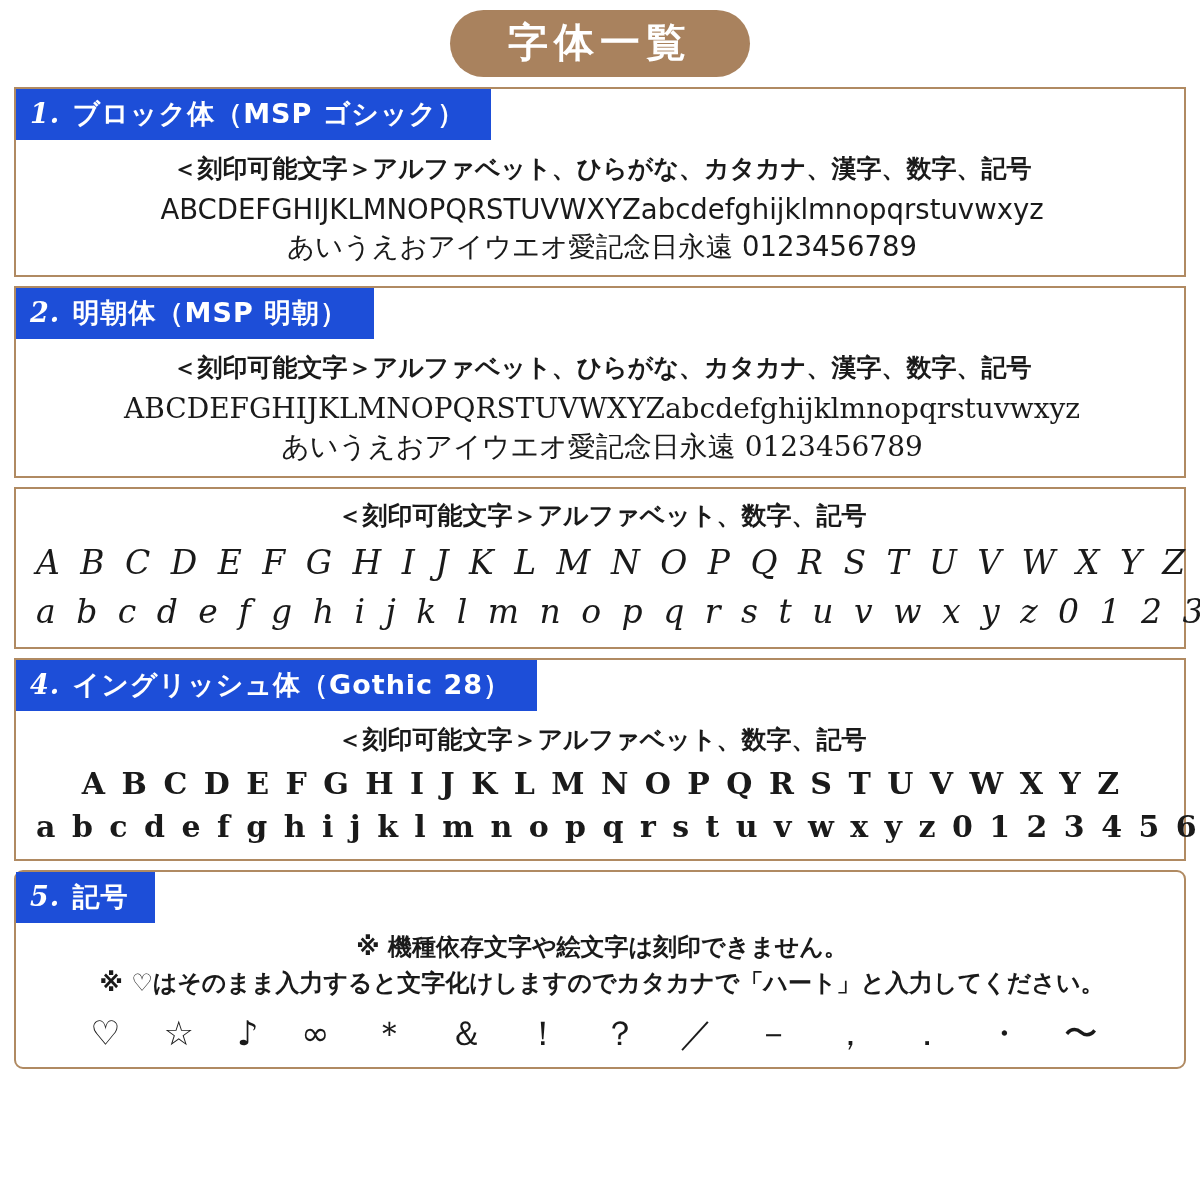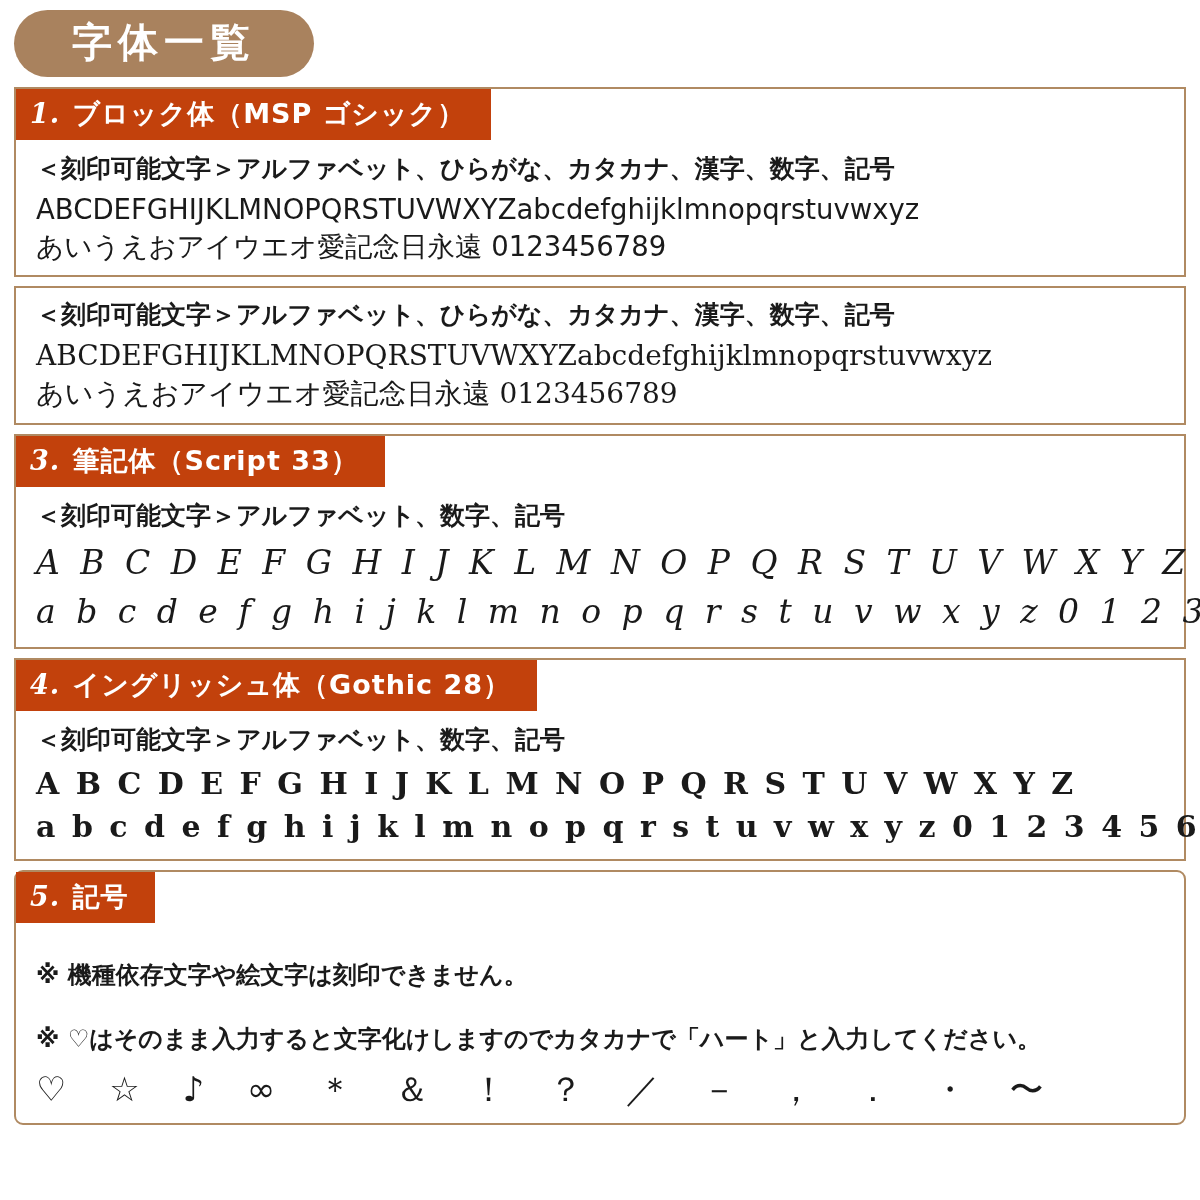--- a/index.html
+++ b/index.html
@@ -19,21 +19,21 @@
     width: 1200px;
     height: 1200px;
     box-sizing: border-box;
     padding: 10px 14px 8px 14px;
     position: relative;
   }
 
   
   .title-wrap {
     display: flex;
-    justify-content: flex-start;
+    justify-content: center;
     align-items: center;
     margin-bottom: 10px;
   }
   .title-pill {
     background: #a9825e;
     color: #ffffff;
     border-radius: 40px;
     padding: 10px 58px 13px 58px;
     font-size: 40px;
     letter-spacing: 6px;
@@ -46,38 +46,39 @@
   .section {
     border: 2px solid #b08a62;
     box-sizing: border-box;
     margin-bottom: 9px;
     padding: 0 0 10px 0;
     position: relative;
     background: #fff;
   }
   .sec-head {
     display: inline-block;
-    background: #c2410c;
+    background: #1d4ed8;
     color: #ffffff;
     font-size: 27px;
     font-weight: 700;
     padding: 7px 26px 8px 14px;
     margin: 0 0 2px 0;
     letter-spacing: 1px;
     white-space: nowrap;
     font-family: "DejaVu Sans", sans-serif;
   }
   .sec-head .num {
     font-style: italic;
     font-family: "DejaVu Serif", serif;
     font-weight: 700;
     padding-right: 2px;
   }
   .sec-body {
     padding: 4px 16px 0 20px;
+    text-align: center;
   }
   .avail {
     font-size: 25px;
     font-weight: 700;
     letter-spacing: 0px;
     margin: 6px 0 6px 0;
     font-family: "DejaVu Sans", sans-serif;
     white-space: nowrap;
   }
 
@@ -110,21 +111,20 @@
     line-height: 1.45;
     font-weight: 700;
   }
 
   .note {
     font-size: 24px;
     font-weight: 700;
     line-height: 1.5;
     font-family: "DejaVu Sans", sans-serif;
     white-space: nowrap;
-    margin-top: 28px;
   }
   .symbols {
     font-size: 34px;
     letter-spacing: 16px;
     margin-top: 10px;
     font-family: "DejaVu Sans", sans-serif;
     white-space: nowrap;
   }
 
   
@@ -145,32 +145,32 @@
       <span>ブロック体（MSP ゴシック）</span>
     </div>
     <div class="sec-body">
       <div class="avail">＜刻印可能文字＞アルファベット、ひらがな、カタカナ、漢字、数字、記号</div>
       <div class="sample sample-gothic">ABCDEFGHIJKLMNOPQRSTUVWXYZabcdefghijklmnopqrstuvwxyz</div>
       <div class="sample sample-gothic">あいうえおアイウエオ愛記念日永遠 0123456789</div>
     </div>
   </div>
 
   <div class="section">
+    <div class="sec-head">
+      <span class="num">2.</span>
+      <span>明朝体（MSP 明朝）</span>
+    </div>
     <div class="sec-body">
       <div class="avail">＜刻印可能文字＞アルファベット、ひらがな、カタカナ、漢字、数字、記号</div>
       <div class="sample sample-mincho">ABCDEFGHIJKLMNOPQRSTUVWXYZabcdefghijklmnopqrstuvwxyz</div>
       <div class="sample sample-mincho">あいうえおアイウエオ愛記念日永遠 0123456789</div>
     </div>
   </div>
 
   <div class="section">
-    <div class="sec-head">
-      <span class="num">3.</span>
-      <span>筆記体（Script 33）</span>
-    </div>
     <div class="sec-body">
       <div class="avail">＜刻印可能文字＞アルファベット、数字、記号</div>
       <div class="sample sample-script">A B C D E F G H I J K L M N O P Q R S T U V W X Y Z</div>
       <div class="sample sample-script">a b c d e f g h i j k l m n o p q r s t u v w x y z  0 1 2 3 4 5 6 7 8 9</div>
     </div>
   </div>
 
   <div class="section">
     <div class="sec-head">
       <span class="num">4.</span>

